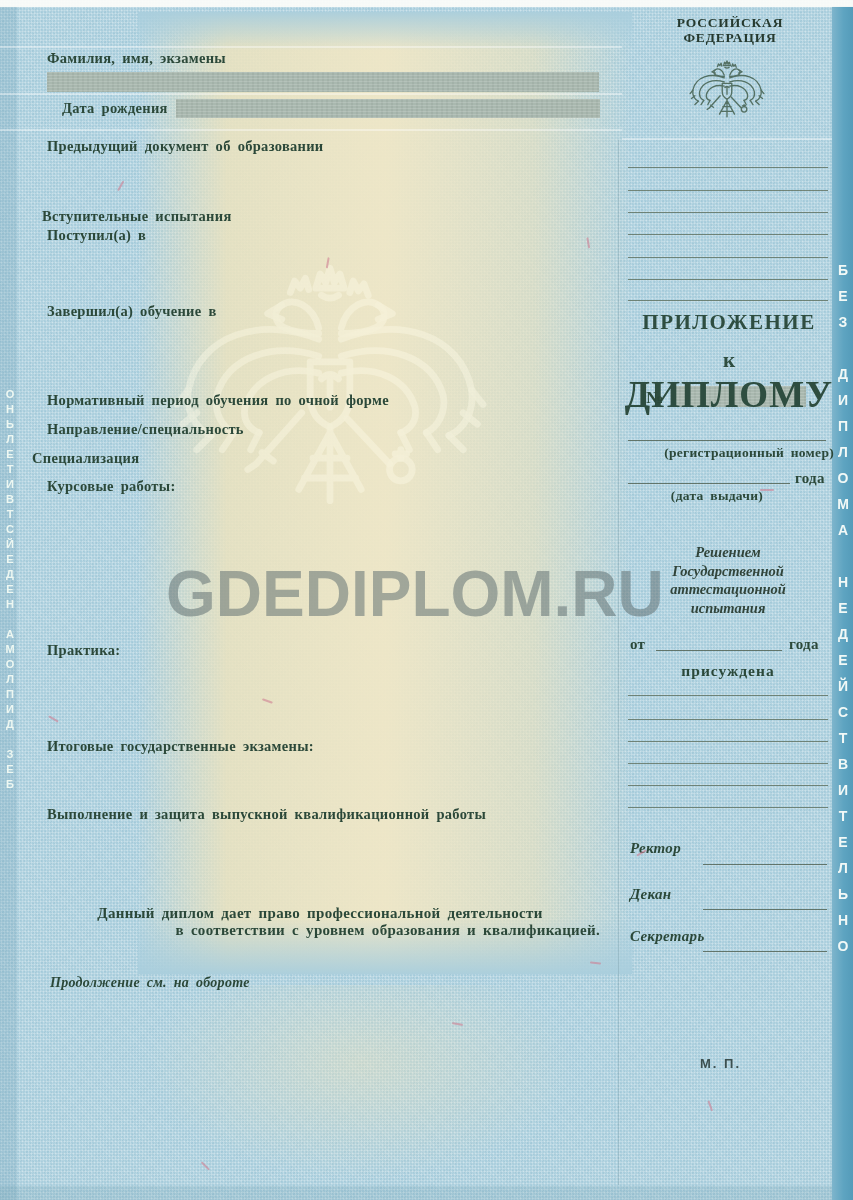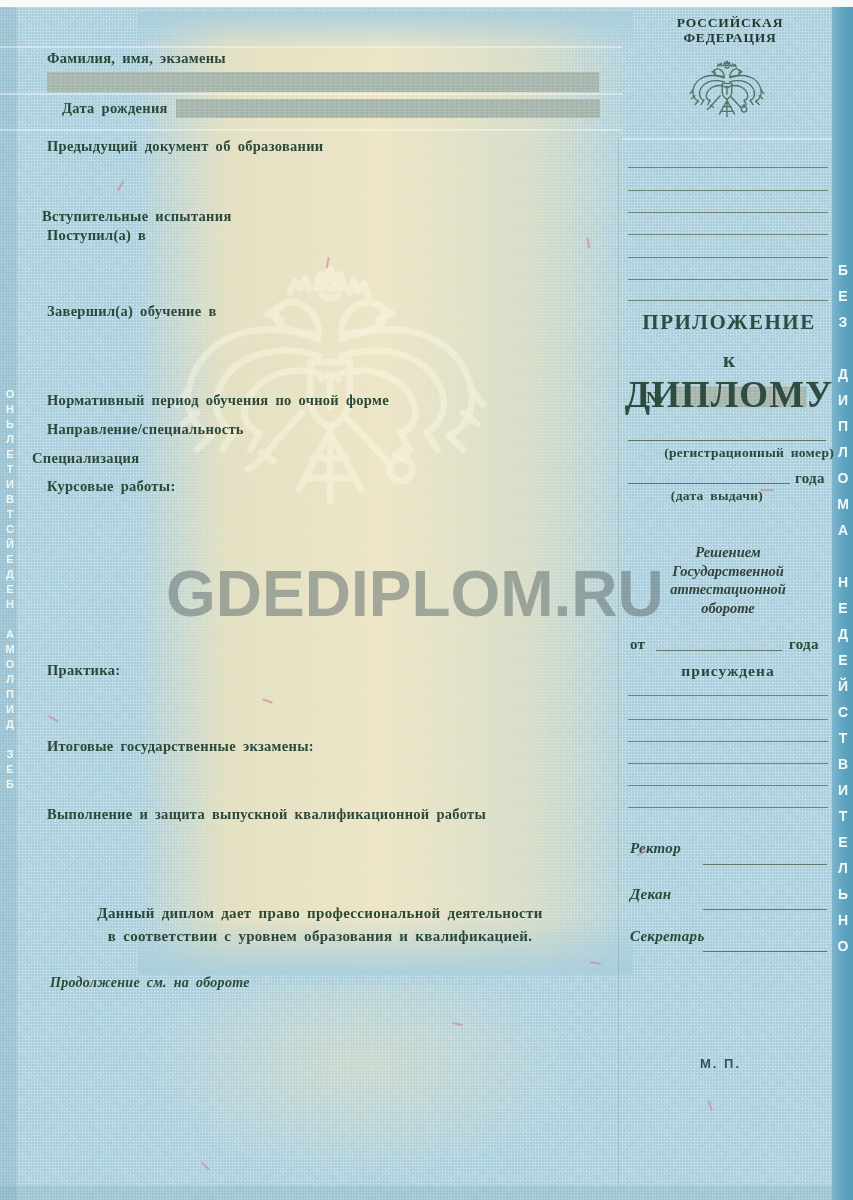--- a/index.html
+++ b/index.html
@@ -130,27 +130,27 @@
   <div class="abs redact" style="left:176px;top:99px;width:424px;height:19px;"></div>
 
   <div class="abs label" style="left:47px;top:138px;">Предыдущий документ об образовании</div>
   <div class="abs label" style="left:42px;top:208px;text-align:center;">Вступительные испытания</div>
   <div class="abs label" style="left:47px;top:227px;">Поступил(а) в</div>
   <div class="abs label" style="left:47px;top:290px;margin-top:13px;">Завершил(а) обучение в</div>
   <div class="abs label" style="left:47px;top:392px;">Нормативный период обучения по очной форме</div>
   <div class="abs label" style="left:47px;top:421px;">Направление/специальность</div>
   <div class="abs label" style="left:32px;top:450px;">Специализация</div>
   <div class="abs label" style="left:47px;top:478px;">Курсовые работы:</div>
-  <div class="abs label" style="left:47px;top:642px;margin-top:20px;">Практика:</div>
+  <div class="abs label" style="left:47px;top:642px;">Практика:</div>
   <div class="abs label" style="left:47px;top:738px;">Итоговые государственные экзамены:</div>
   <div class="abs label" style="left:47px;top:806px;">Выполнение и защита выпускной квалификационной работы</div>
 
   <div class="abs label center" style="left:40px;top:905px;width:560px;font-size:15px;">
     <div>Данный диплом дает право профессиональной деятельности</div>
-    <div style="margin-top:6px;">в соответствии с уровнем образования и квалификацией.</div>
+    <div style="margin-top:0;text-align:right;">в соответствии с уровнем образования и квалификацией.</div>
   </div>
   <div class="abs label ital" style="left:50px;top:975px;font-size:14px;">Продолжение см. на обороте</div>
 
   <div class="abs wm">GDEDIPLOM.RU</div>
 
   <div class="abs rline" style="top:167px;"></div>
   <div class="abs rline" style="top:190px;"></div>
   <div class="abs rline" style="top:212px;"></div>
   <div class="abs rline" style="top:234px;"></div>
   <div class="abs rline" style="top:257px;"></div>
@@ -170,21 +170,21 @@
   <div class="abs label center" style="left:622px;top:445px;width:212px;font-size:13.5px;text-align:right;">(регистрационный номер)</div>
 
   <div class="abs sline" style="left:628px;top:483px;width:162px;"></div>
   <div class="abs label" style="left:795px;top:470px;font-size:15px;">года</div>
   <div class="abs label center" style="left:622px;top:488px;width:190px;font-size:13.5px;">(дата выдачи)</div>
 
   <div class="abs commission center">
     <div>Решением</div>
     <div>Государственной</div>
     <div>аттестационной</div>
-    <div>обороте</div>
+    <div>испытания</div>
   </div>
 
   <div class="abs label" style="left:630px;top:636px;font-size:15px;">от</div>
   <div class="abs sline" style="left:656px;top:650px;width:126px;"></div>
   <div class="abs label" style="left:789px;top:636px;font-size:15px;">года</div>
   <div class="abs label center" style="left:622px;top:662px;width:212px;font-size:15.5px;letter-spacing:1px;">присуждена</div>
 
   <div class="abs rline" style="top:695px;"></div>
   <div class="abs rline" style="top:719px;"></div>
   <div class="abs rline" style="top:741px;"></div>

